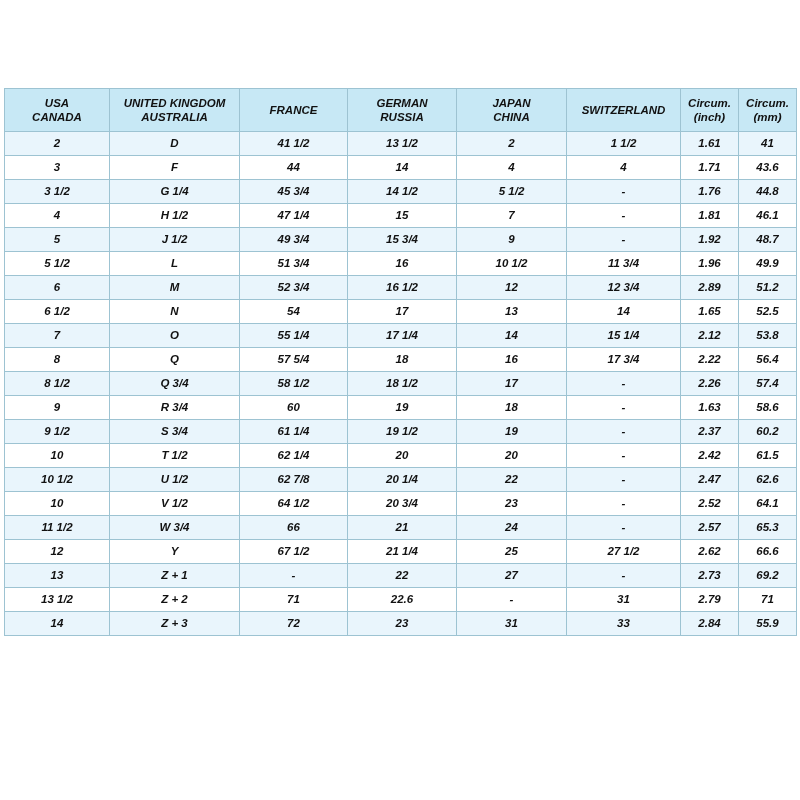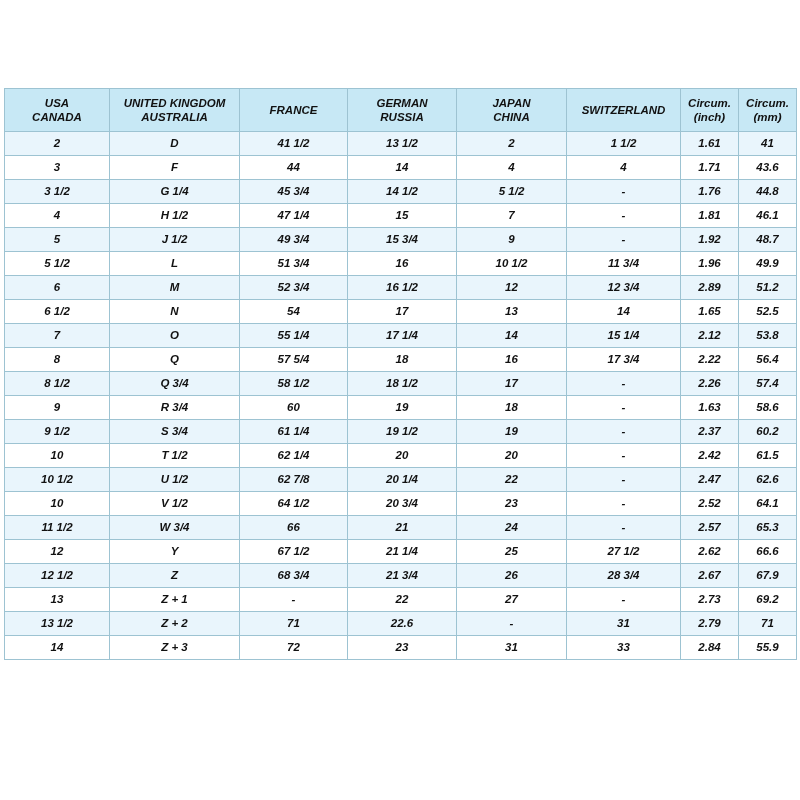--- a/index.html
+++ b/index.html
@@ -271,30 +271,20 @@
             <td>12</td>
             <td>Y</td>
             <td>67 1/2</td>
             <td>21 1/4</td>
             <td>25</td>
             <td>27 1/2</td>
             <td>2.62</td>
             <td>66.6</td>
           </tr>
           <tr>
-            <td>12 1/2</td>
-            <td>Z</td>
-            <td>68 3/4</td>
-            <td>21 3/4</td>
-            <td>26</td>
-            <td>28 3/4</td>
-            <td>2.67</td>
-            <td>67.9</td>
-          </tr>
-          <tr>
             <td>13</td>
             <td>Z + 1</td>
             <td>-</td>
             <td>22</td>
             <td>27</td>
             <td>-</td>
             <td>2.73</td>
             <td>69.2</td>
           </tr>
           <tr>

